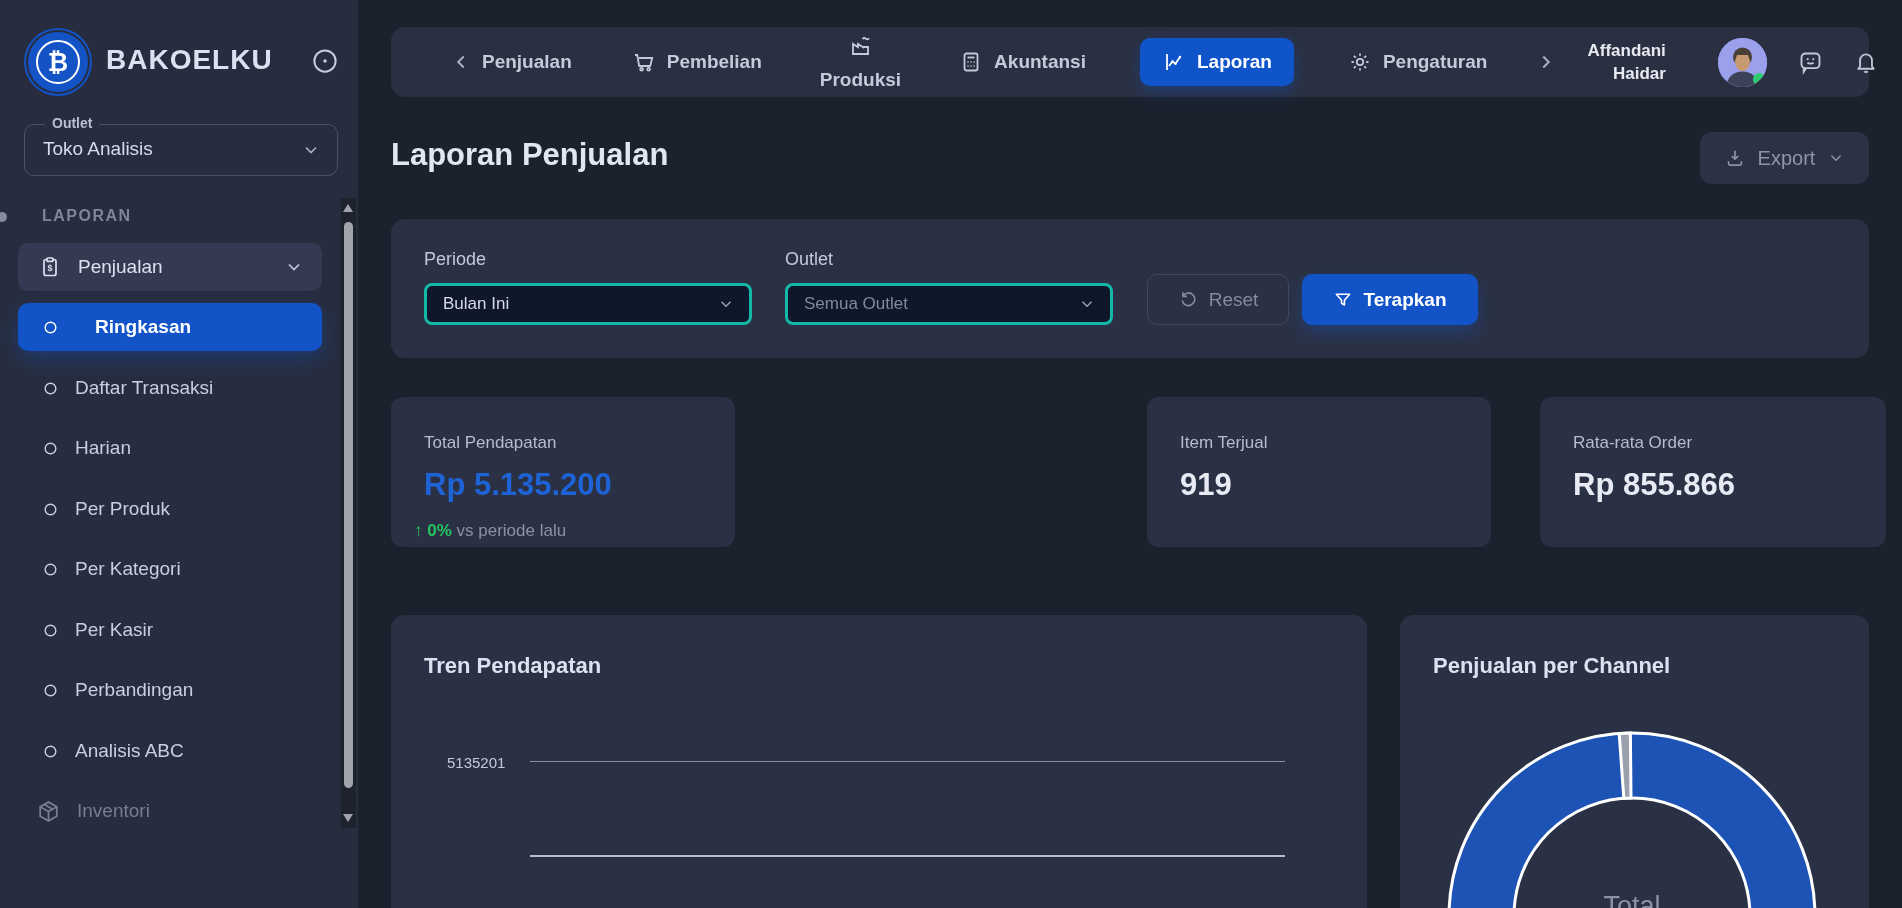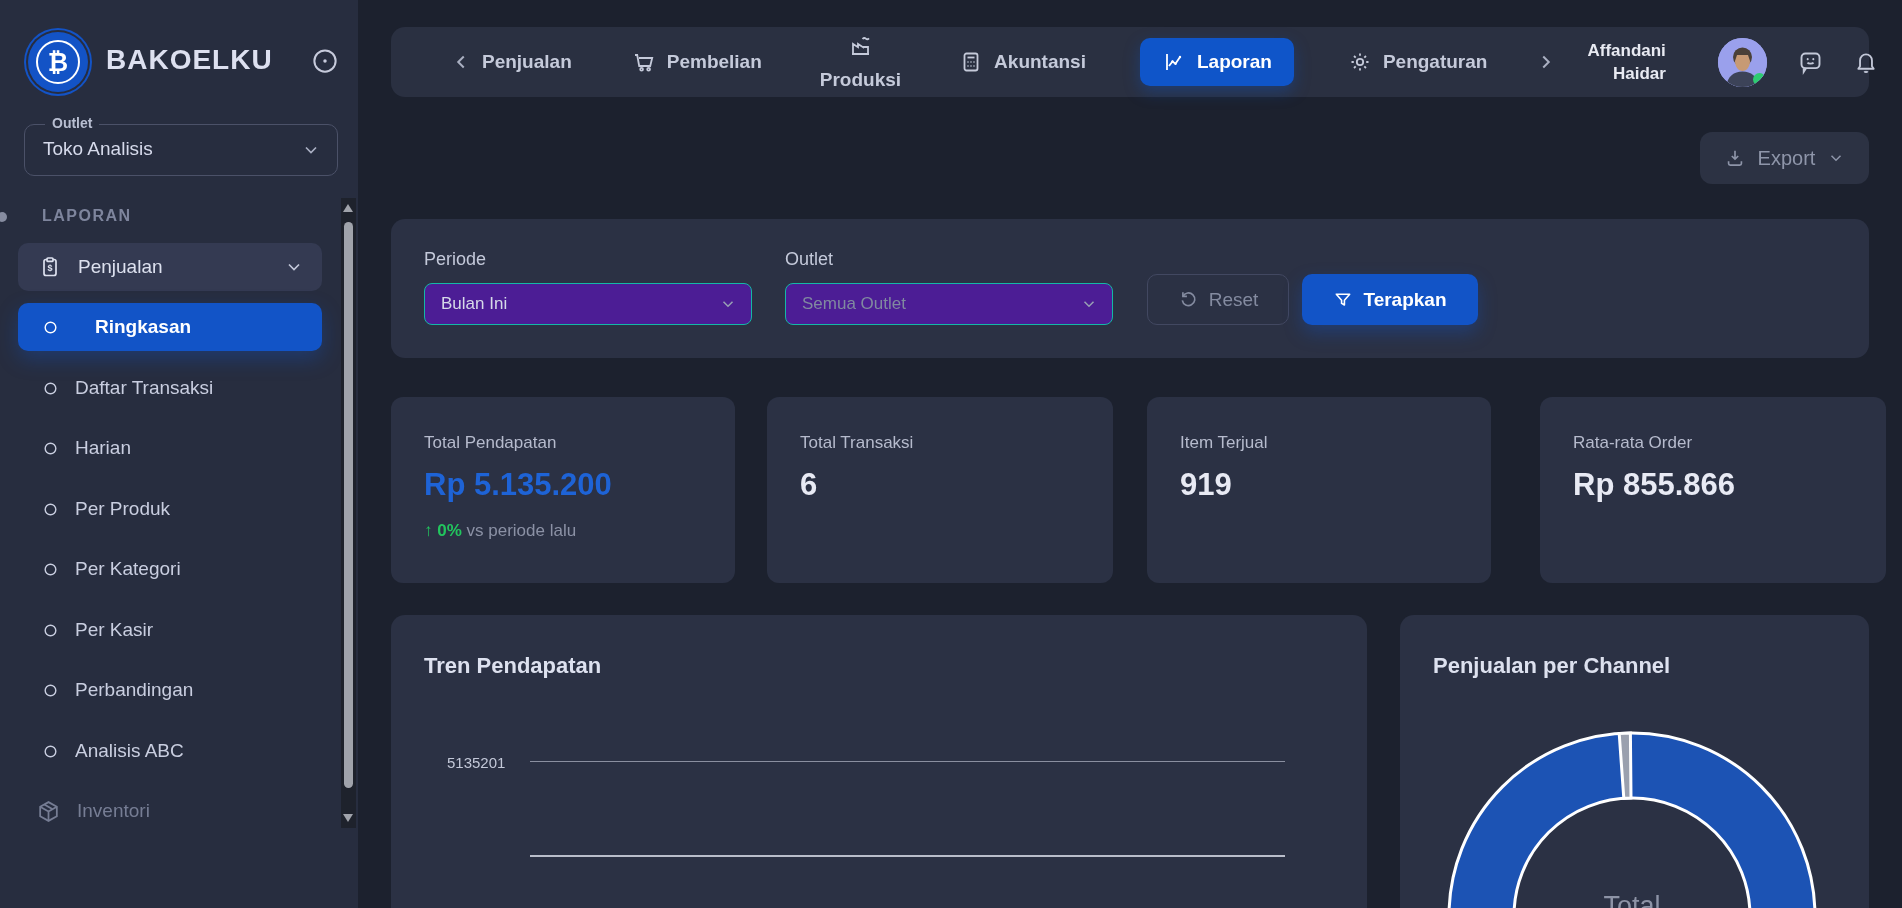--- a/index.html
+++ b/index.html
@@ -71,38 +71,38 @@
   .page-title { position:absolute; left:391px; top:137px; font-size:31px; font-weight:bold; color:#e2e5f2; }
   .export-btn { position:absolute; left:1700px; top:132px; width:169px; height:52px; border:none;
     border-radius:12px; background:#2c3243; color:#8e95a9; display:flex; align-items:center;
     justify-content:center; gap:12px; font-size:20px; cursor:pointer; }
 
   
   .filter-panel { position:absolute; left:391px; top:219px; width:1478px; height:139px;
     border-radius:14px; background:#2b3144; }
   .f-label { position:absolute; top:30px; font-size:18px; color:#c4c9da; }
   .f-select { position:absolute; top:64px; width:328px; height:42px; border-radius:8px;
-    background:#4c1d95; border:1px solid #14b8a6; display:flex; align-items:center; cursor:pointer; }
+    background:#0f172a; border:3px solid #14b8a6; display:flex; align-items:center; cursor:pointer; }
   .f-select .fv { margin-left:16px; font-size:17px; color:#d6dae8; }
   .f-select .fv.muted { color:#8089a0; }
   .f-select .fc { margin-left:auto; margin-right:14px; color:#98a0b4; }
   .reset-btn { position:absolute; left:756px; top:55px; width:142px; height:51px; border-radius:10px;
     background:transparent; border:1.5px solid #424861; color:#848ba0; font-size:19px;
     display:flex; align-items:center; justify-content:center; gap:10px; cursor:pointer; }
   .apply-btn { position:absolute; left:911px; top:55px; width:176px; height:51px; border-radius:10px;
     background:#1254c7; border:none; color:#fff; font-size:19px; font-weight:600;
     display:flex; align-items:center; justify-content:center; gap:10px; cursor:pointer;
     box-shadow:0 8px 18px rgba(18,84,199,.35); }
 
   
-  .stat-card { position:absolute; top:397px; height:186px; border-radius:12px; background:#2b3144; }
+  .stat-card { position:absolute; top:397px; height:150px; border-radius:12px; background:#2b3144; }
   .stat-label { position:absolute; left:33px; top:36px; font-size:17px; color:#b6bbcd; }
   .stat-value { position:absolute; left:33px; top:70px; font-size:31px; font-weight:bold; color:#e8eaf4; }
   .stat-value.blue { color:#1e63d6; }
-  .stat-delta { position:absolute; left:33px; top:124px; font-size:17px; color:#8b91a5; }
+  .stat-delta { position:absolute; left:23px; top:124px; font-size:17px; color:#8b91a5; }
   .stat-delta .g { color:#22c55e; font-weight:bold; }
 
   
   .chart-card { position:absolute; top:615px; height:400px; border-radius:14px; background:#2b3144; overflow:hidden; }
   .chart-title { position:absolute; left:33px; top:38px; font-size:22px; font-weight:bold; color:#dde1ef; }
   .y-tick { position:absolute; left:56px; top:139px; font-size:15px; color:#c3c8d8; }
   .gridline1 { position:absolute; left:139px; top:146px; width:755px; height:1px; background:#8a8fa0; }
   .gridline2 { position:absolute; left:139px; top:240px; width:755px; height:2px; background:#b9bdca; }
 </style>
 </head>
@@ -341,20 +341,21 @@
     </span>
     <span class="nav-icon-btn" style="margin-left:29px;">
       <svg width="26" height="26" viewBox="0 0 24 24" fill="none" stroke="currentColor" stroke-width="1.7">
         <path d="M6.5 16v-5.5a5.5 5.5 0 0 1 11 0V16l1.6 2.2H4.9L6.5 16z" stroke-linejoin="round"></path>
         <path d="M10.5 20.5a1.7 1.7 0 0 0 3 0"></path>
       </svg>
     </span>
 
   </nav>
 
+  <h1 class="page-title">Laporan Penjualan</h1>
 
   <button class="export-btn">
     <svg width="22" height="22" viewBox="0 0 24 24" fill="none" stroke="currentColor" stroke-width="1.8">
       <path d="M12 4v9M8.5 9.8L12 13.3l3.5-3.5"></path>
         <path d="M5 15.5v2.5a1.8 1.8 0 0 0 1.8 1.8h10.4A1.8 1.8 0 0 0 19 18v-2.5"></path>
     </svg>
     <span>Export</span>
     <svg width="18" height="18" viewBox="0 0 24 24" fill="none" stroke="currentColor" stroke-width="2">
         <path d="M6 9l6 6 6-6"></path>
       </svg>
@@ -398,24 +399,20 @@
   </section>
 
   <div class="stat-card" style="left:391px; width:344px;">
     <div class="stat-label">Total Pendapatan</div>
     <div class="stat-value blue">Rp 5.135.200</div>
     <div class="stat-delta">
       <span class="g">↑</span>
       <span class="g">0%</span>
       <span>vs periode lalu</span>
     </div>
-  </div>
-  <div class="stat-card" style="left:767px; width:346px;">
-    <div class="stat-label">Total Transaksi</div>
-    <div class="stat-value">6</div>
   </div>
   <div class="stat-card" style="left:1147px; width:344px;">
     <div class="stat-label">Item Terjual</div>
     <div class="stat-value">919</div>
   </div>
   <div class="stat-card" style="left:1523px; width:346px;margin-left:17px;">
     <div class="stat-label">Rata-rata Order</div>
     <div class="stat-value">Rp 855.866</div>
   </div>
 

